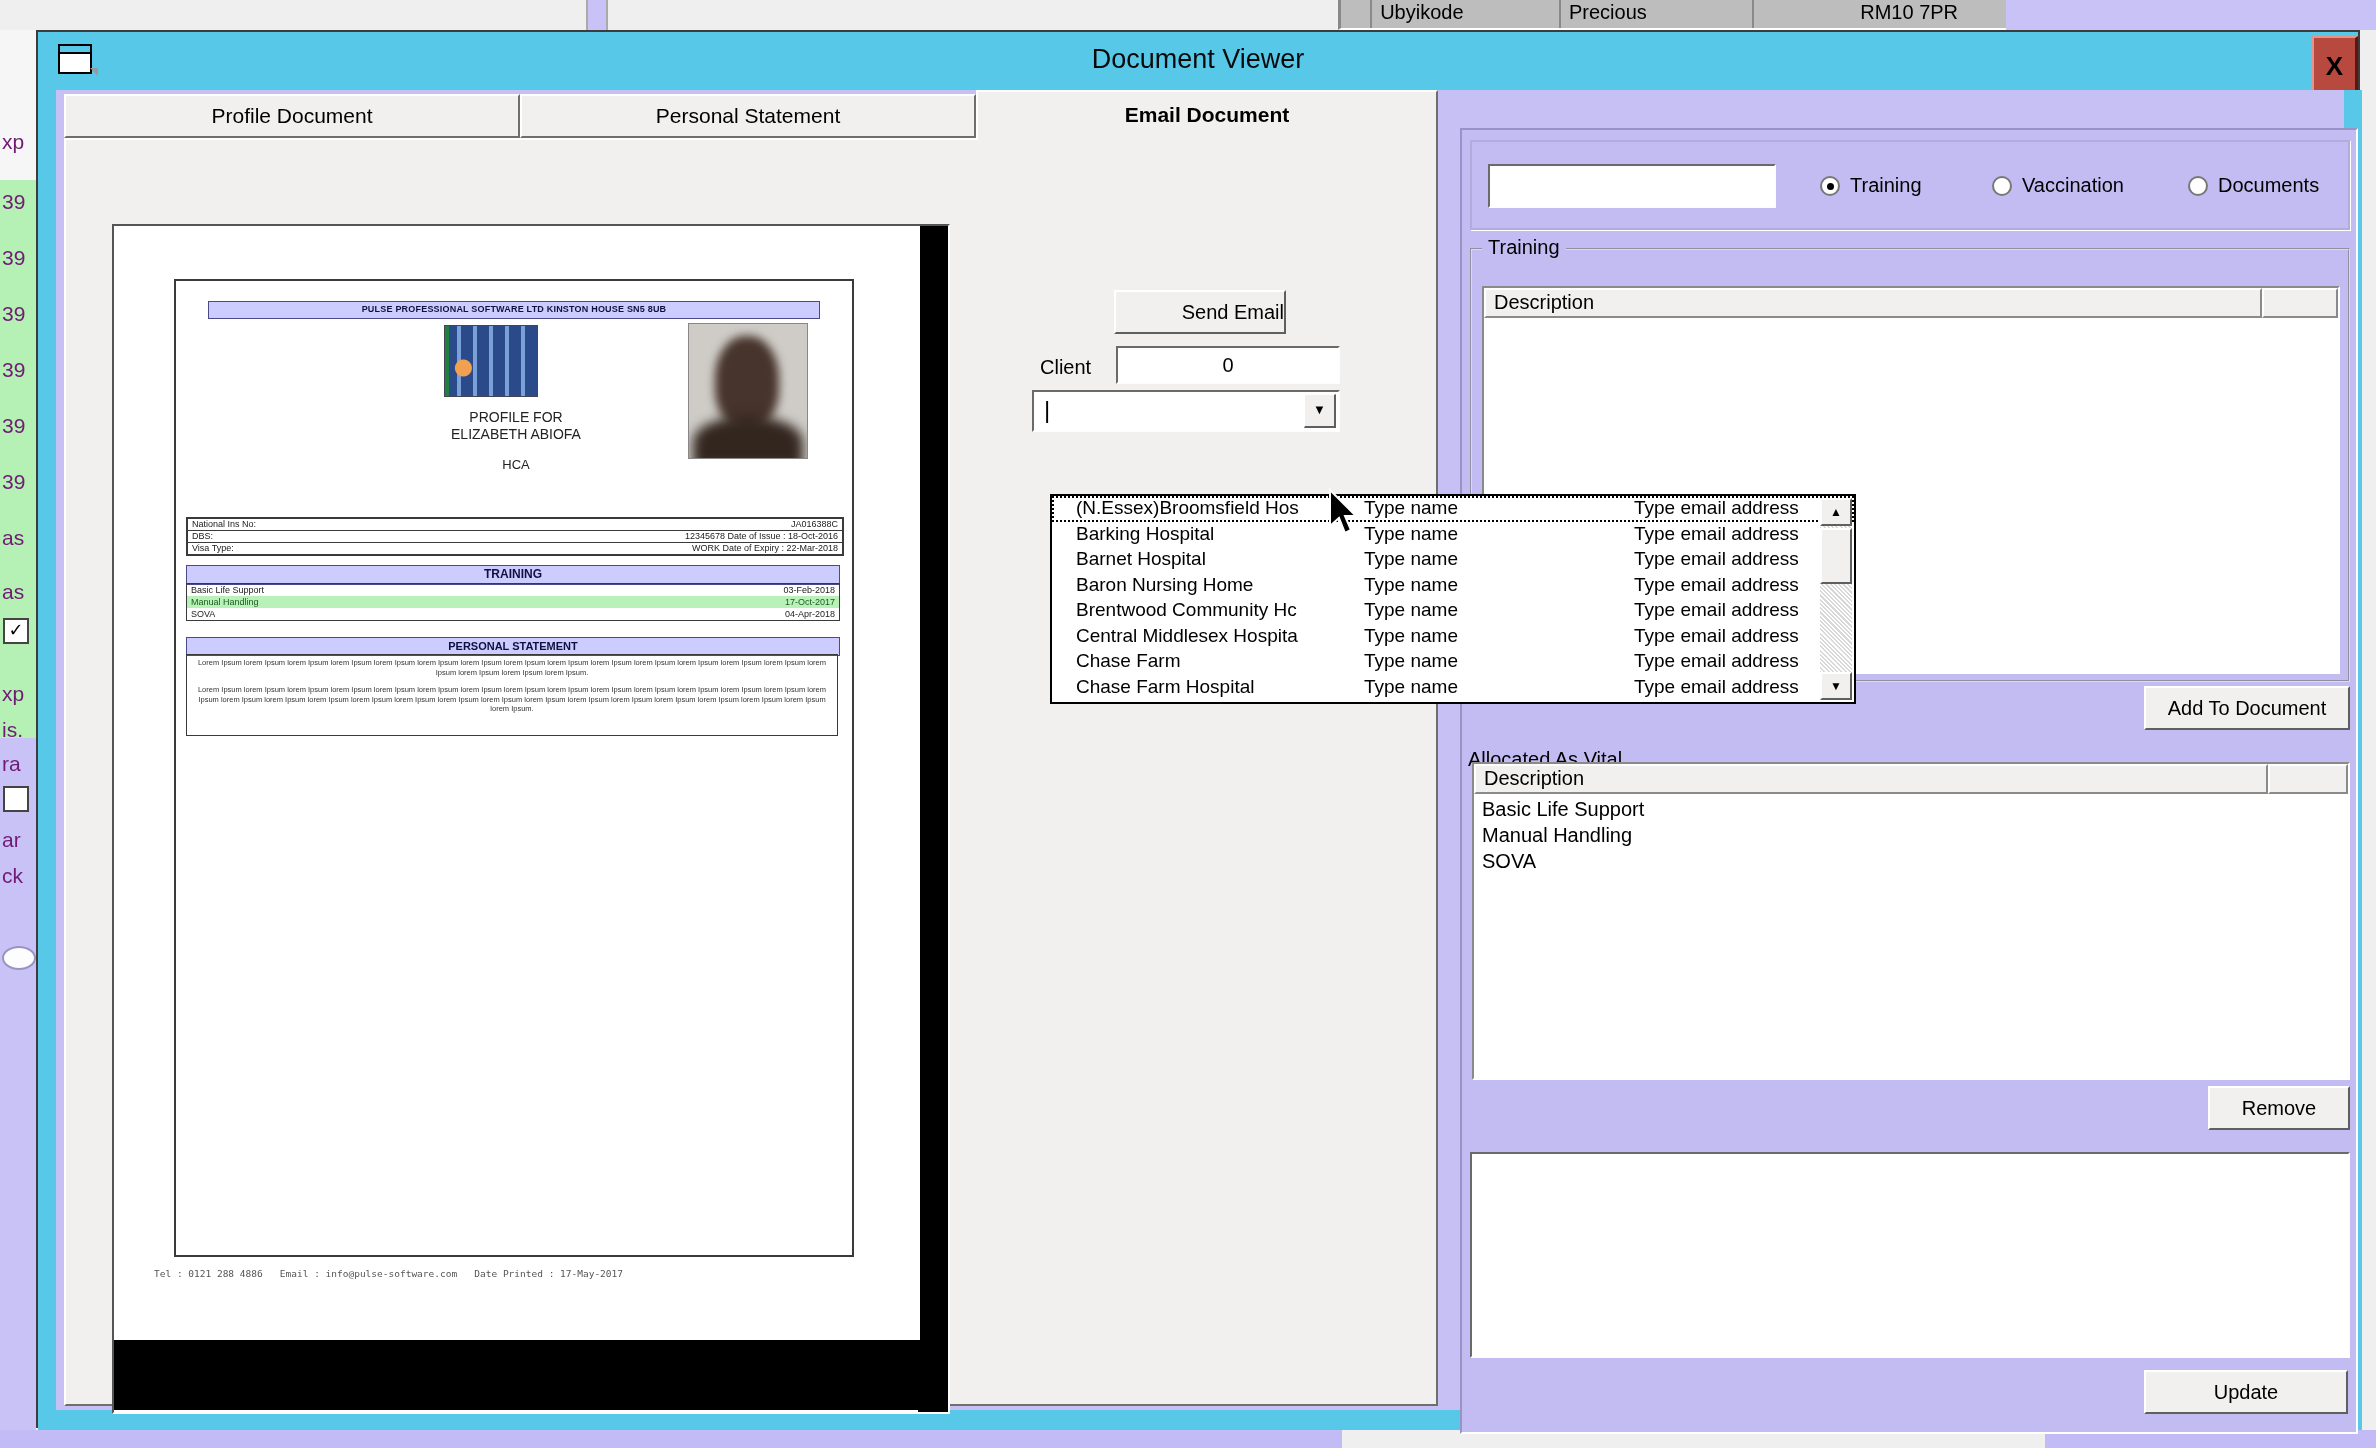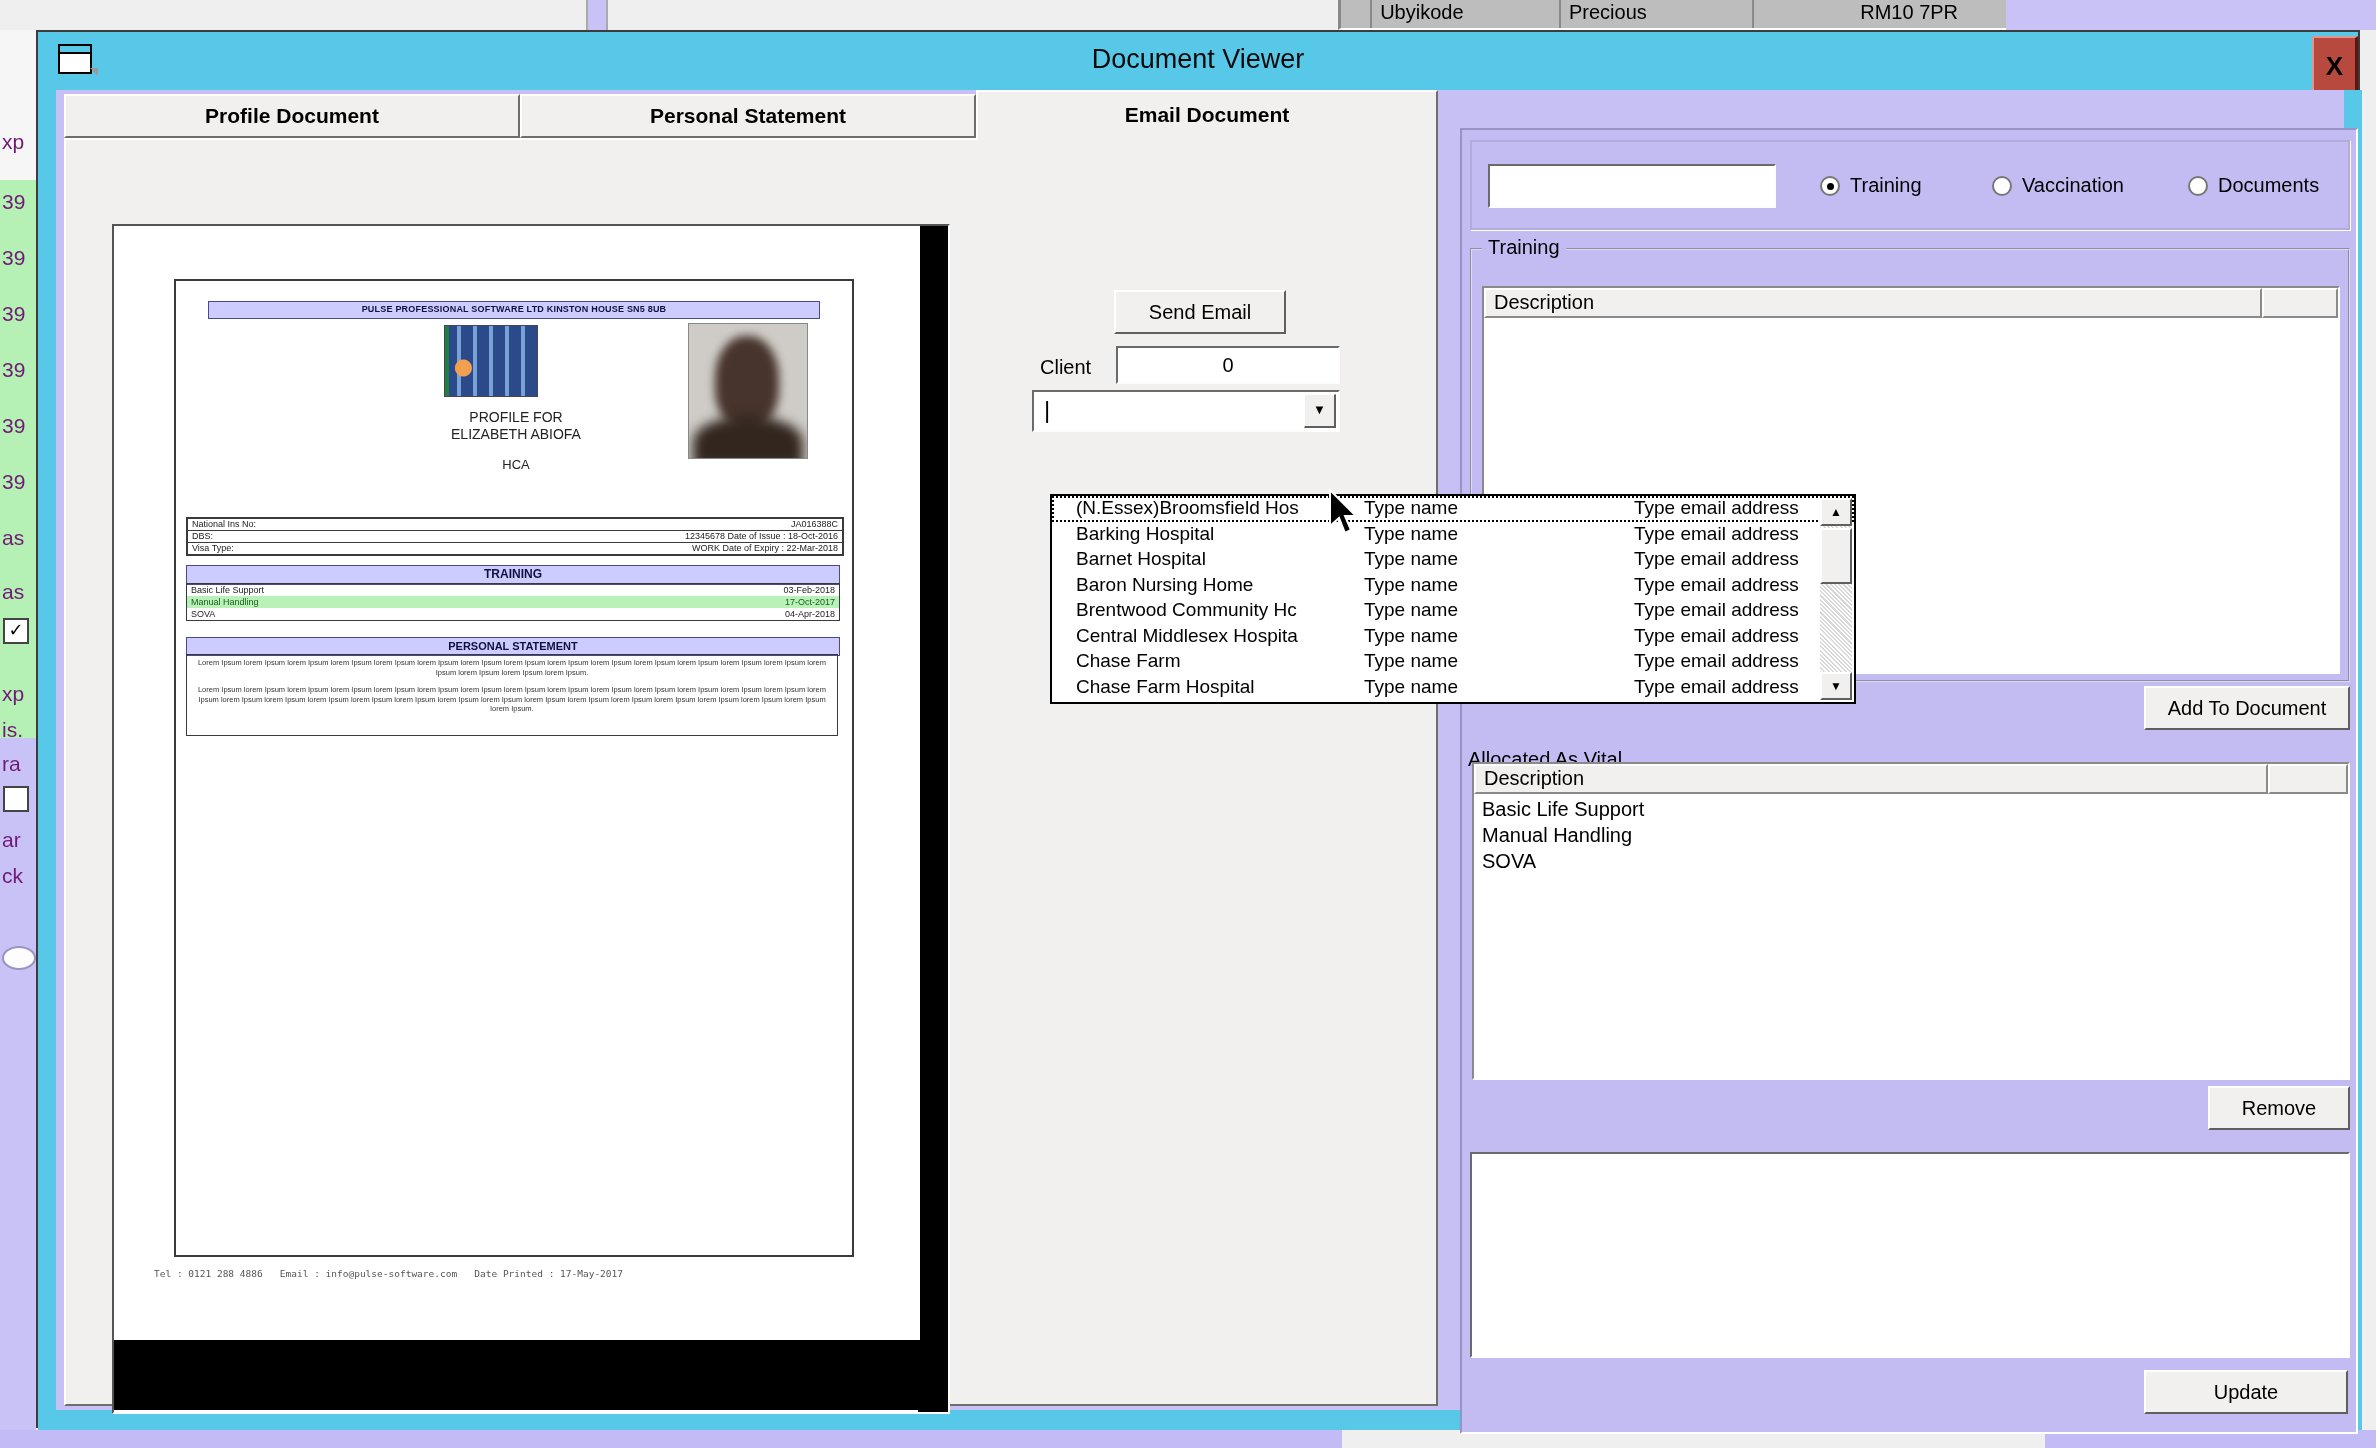--- a/index.html
+++ b/index.html
@@ -29,21 +29,21 @@
   .appicon{left:20px;top:12px;width:30px;height:26px;background:#fff;border:2px solid #000;}
   .appicon .bar{position:absolute;left:0;top:0;width:100%;height:6px;background:#58c8e8;border-bottom:2px solid #000;}
   .appicon .tail{position:absolute;right:-8px;bottom:-4px;width:0;height:0;border-left:8px solid transparent;border-top:8px solid #9a9a9a;}
   .closebtn{left:2274px;top:4px;width:46px;height:58px;background:#b8493f;border-top:2px solid #e0948c;border-left:2px solid #e0948c;border-bottom:3px solid #5c1612;border-right:3px solid #5c1612;color:#000;font-size:26px;font-weight:bold;text-align:center;line-height:56px;box-sizing:border-box;}
   
   .band-left{left:0;top:58px;width:18px;height:1322px;background:#58c8e8;}
   .band-right{left:2306px;top:58px;width:18px;height:1322px;background:#58c8e8;}
   .band-bottom{left:0;top:1378px;width:2324px;height:20px;background:#58c8e8;}
   .dlgbody{left:18px;top:58px;width:2288px;height:1320px;background:#c7c0f4;}
   
-  .tab{top:4px;height:44px;background:#f1f0ee;border-top:2px solid #fff;border-left:2px solid #fff;border-right:2px solid #6e6e6e;border-bottom:2px solid #6e6e6e;box-sizing:border-box;text-align:center;font-size:21px;color:#000;line-height:40px;font-weight:bold;}
+  .tab{top:4px;height:44px;background:#f1f0ee;border-top:2px solid #fff;border-left:2px solid #fff;border-right:2px solid #6e6e6e;border-bottom:2px solid #6e6e6e;box-sizing:border-box;text-align:center;font-size:21px;color:#000;line-height:40px;}
   .tab.active{top:0;height:50px;border-bottom:none;font-weight:bold;line-height:46px;z-index:3;}
   .tabpanel{left:8px;top:48px;width:1374px;height:1268px;background:#f1f0ee;border-top:2px solid #fff;border-left:2px solid #fff;border-right:2px solid #6e6e6e;border-bottom:2px solid #6e6e6e;box-sizing:border-box;}
   
   .viewport{left:46px;top:84px;width:838px;height:1190px;background:#fff;border-top:2px solid #555;border-left:2px solid #555;border-bottom:2px solid #fdfdfd;border-right:2px solid #fdfdfd;box-sizing:border-box;overflow:hidden;}
   .blackR{position:absolute;right:0;top:0;width:30px;height:100%;background:#000;}
   .blackB{position:absolute;left:0;bottom:2px;width:100%;height:72px;background:#000;}
   .page{position:absolute;left:0;top:0;width:806px;height:1114px;background:#fff;}
   .docbox{position:absolute;left:60px;top:53px;width:676px;height:974px;border:2px solid #3a3a3a;background:#fff;}
   .docbar{position:absolute;background:#ccccff;border:1px solid #4a4a8a;text-align:center;color:#101040;}
   .dochdr{left:32px;top:20px;width:610px;height:16px;font-size:9px;line-height:15px;font-weight:bold;letter-spacing:.2px;}
@@ -210,21 +210,21 @@
               <div class="docbar abs psbar">PERSONAL STATEMENT</div>
               <div class="psbox">
                 <div style="margin-bottom:8px;">Lorem Ipsum lorem Ipsum lorem Ipsum lorem Ipsum lorem Ipsum lorem Ipsum lorem Ipsum lorem Ipsum lorem Ipsum lorem Ipsum lorem Ipsum lorem Ipsum lorem Ipsum lorem Ipsum lorem Ipsum lorem Ipsum lorem Ipsum lorem Ipsum.</div>
                 <div>Lorem Ipsum lorem Ipsum lorem Ipsum lorem Ipsum lorem Ipsum lorem Ipsum lorem Ipsum lorem Ipsum lorem Ipsum lorem Ipsum lorem Ipsum lorem Ipsum lorem Ipsum lorem Ipsum lorem Ipsum lorem Ipsum lorem Ipsum lorem Ipsum lorem Ipsum lorem Ipsum lorem Ipsum lorem Ipsum lorem Ipsum lorem Ipsum lorem Ipsum lorem Ipsum lorem Ipsum lorem Ipsum lorem Ipsum lorem Ipsum.</div>
               </div>
             </div>
             <div class="docfooter">Tel : 0121 288 4886   Email : info@pulse-software.com   Date Printed : 17-May-2017</div>
           </div>
         </div>
 
-        <div class="abs btn3d" style="left:1048px;top:150px;width:172px;height:44px;line-height:40px;"><span>Send Email</span></div>
+        <div class="abs btn3d" style="left:1048px;top:150px;width:172px;height:44px;line-height:40px;text-align:right;"><span>Send Email</span></div>
         <div class="abs lbl" style="left:974px;top:216px;">Client</div>
         <div class="abs sunken" style="left:1050px;top:206px;width:224px;height:38px;text-align:center;font-size:20px;line-height:34px;">0</div>
         <div class="abs sunken" style="left:966px;top:250px;width:308px;height:42px;">
           <span class="combo-caret">|</span>
           <span class="abs" style="left:26px;top:6px;font-size:20px;"></span>
           <div class="combo-btn"><span>▼</span></div>
         </div>
 
         <svg class="abs cursor" width="34" height="48" viewBox="0 0 17 24">
           <polygon points="1,1 1,19 5.5,15 8.5,22.5 11.5,21 8.5,14 14,14" fill="#000" stroke="#fff" stroke-width="1"></polygon>

